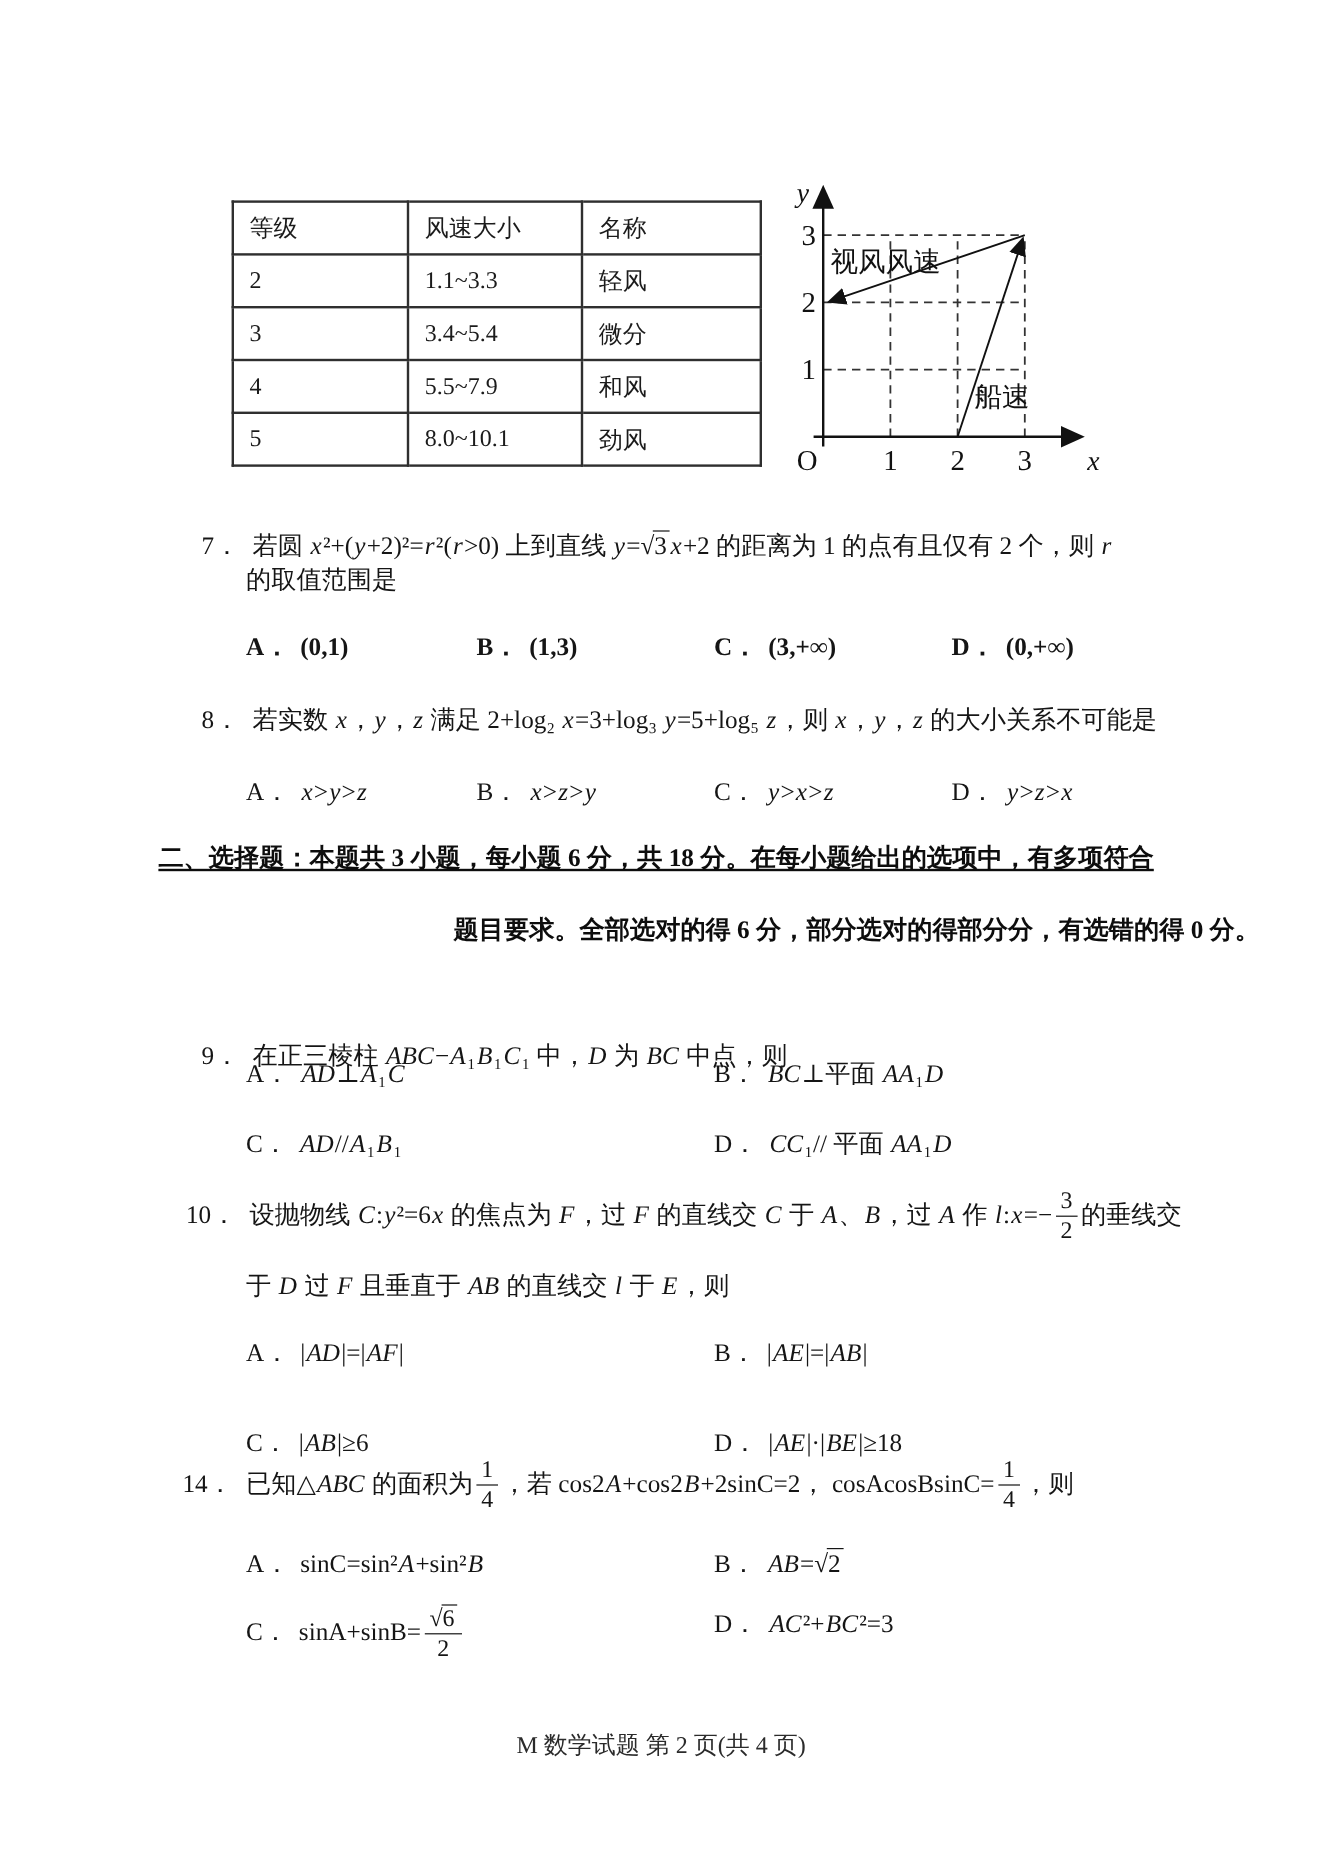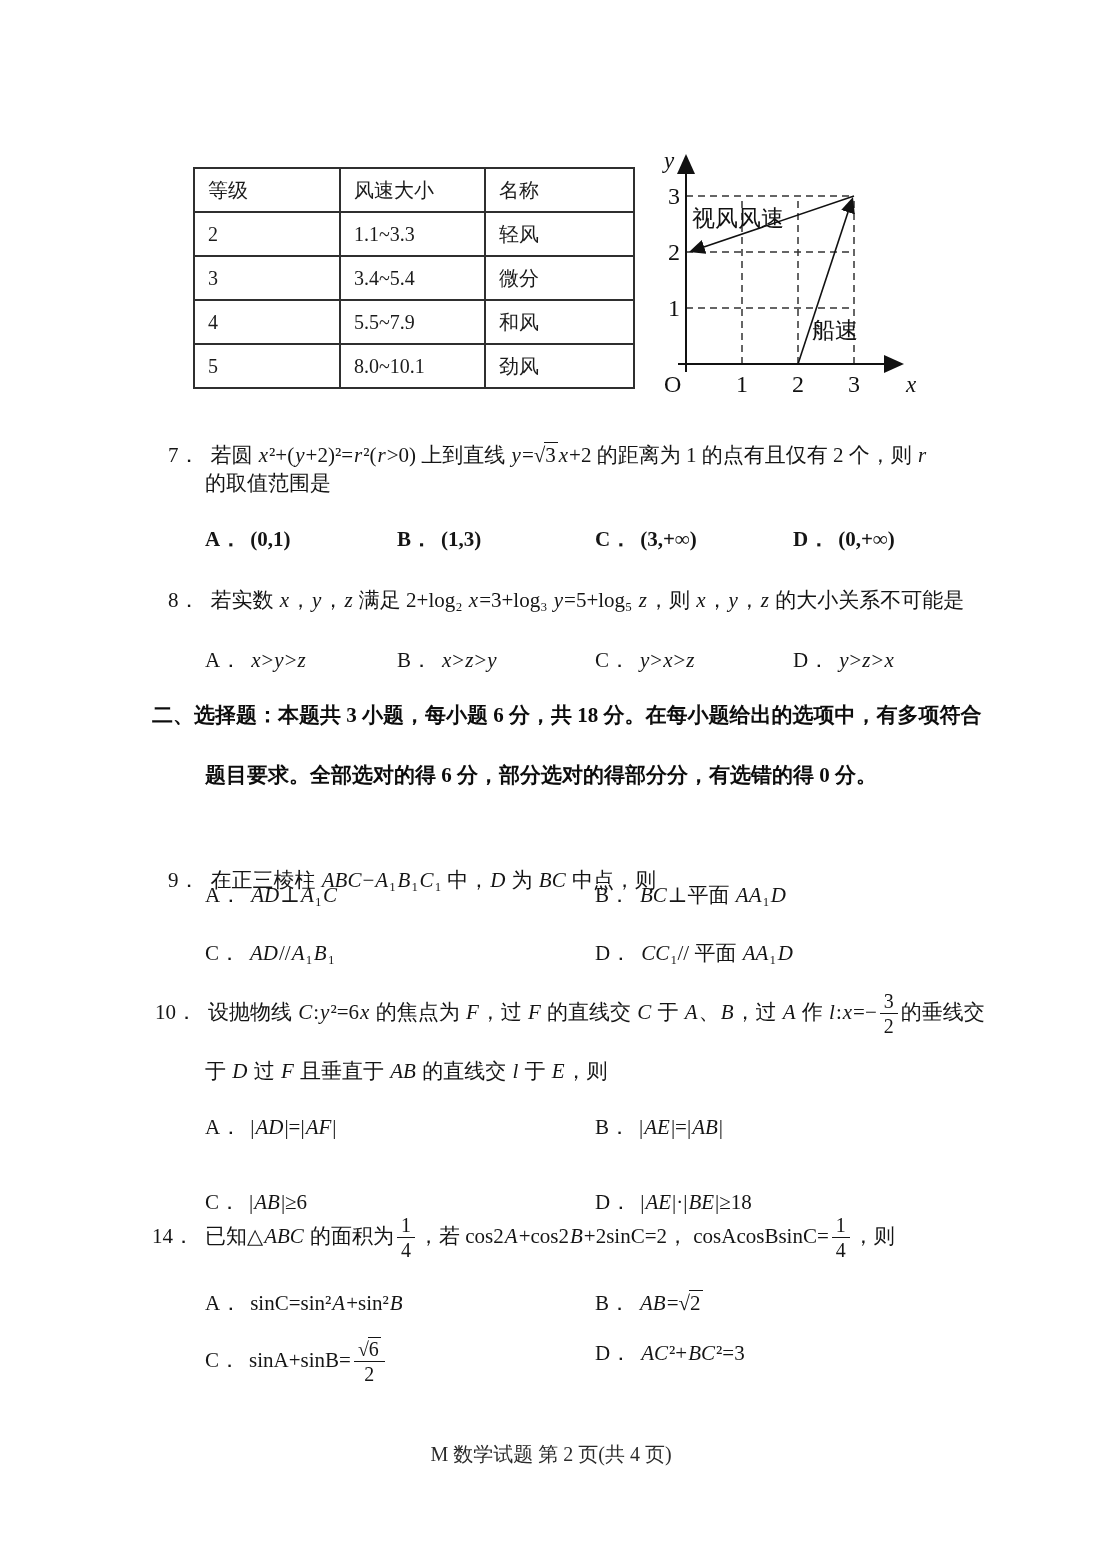--- a/index.html
+++ b/index.html
@@ -144,24 +144,24 @@
 <div class="line" style="left:168px; top:585px;">
   <span class="qnum">8．</span><span>若实数 <i>x</i>，<i>y</i>，<i>z</i> 满足 2+log₂ <i>x</i>=3+log₃ <i>y</i>=5+log₅ <i>z</i>，则 <i>x</i>，<i>y</i>，<i>z</i> 的大小关系不可能是</span>
 </div>
 <div class="line optrow" style="left:205px; top:645px;">
   <span class="opt" style="left:0px"><span class="opt-label">A．</span><span><i>x</i>&gt;<i>y</i>&gt;<i>z</i></span></span>
   <span class="opt" style="left:192px"><span class="opt-label">B．</span><span><i>x</i>&gt;<i>z</i>&gt;<i>y</i></span></span>
   <span class="opt" style="left:390px"><span class="opt-label">C．</span><span><i>y</i>&gt;<i>x</i>&gt;<i>z</i></span></span>
   <span class="opt" style="left:588px"><span class="opt-label">D．</span><span><i>y</i>&gt;<i>z</i>&gt;<i>x</i></span></span>
 </div>
 
-<div class="line bold" style="left:152px; top:700px;">
+<div class="line bold" style="left:132px; top:700px;text-decoration:underline;">
   <span>二、选择题：本题共 3 小题，每小题 6 分，共 18 分。在每小题给出的选项中，有多项符合</span>
 </div>
-<div class="line bold" style="left:205px; top:760px;">
+<div class="line bold" style="left:220px; top:760px;text-align:right;">
   <span>题目要求。全部选对的得 6 分，部分选对的得部分分，有选错的得 0 分。</span>
 </div>
 
 <div class="line" style="left:168px; top:823px;margin-top:42px;">
   <span class="qnum">9．</span><span>在正三棱柱 <i>ABC</i>−<i>A</i>₁<i>B</i>₁<i>C</i>₁ 中，<i>D</i> 为 <i>BC</i> 中点，则</span>
 </div>
 <div class="line optrow" style="left:205px; top:880px;">
   <span class="opt" style="left:0px"><span class="opt-label">A．</span><span><i>AD</i>⊥<i>A</i>₁<i>C</i></span></span>
   <span class="opt" style="left:390px"><span class="opt-label">B．</span><span><i>BC</i>⊥平面 <i>AA</i>₁<i>D</i></span></span>
 </div>

